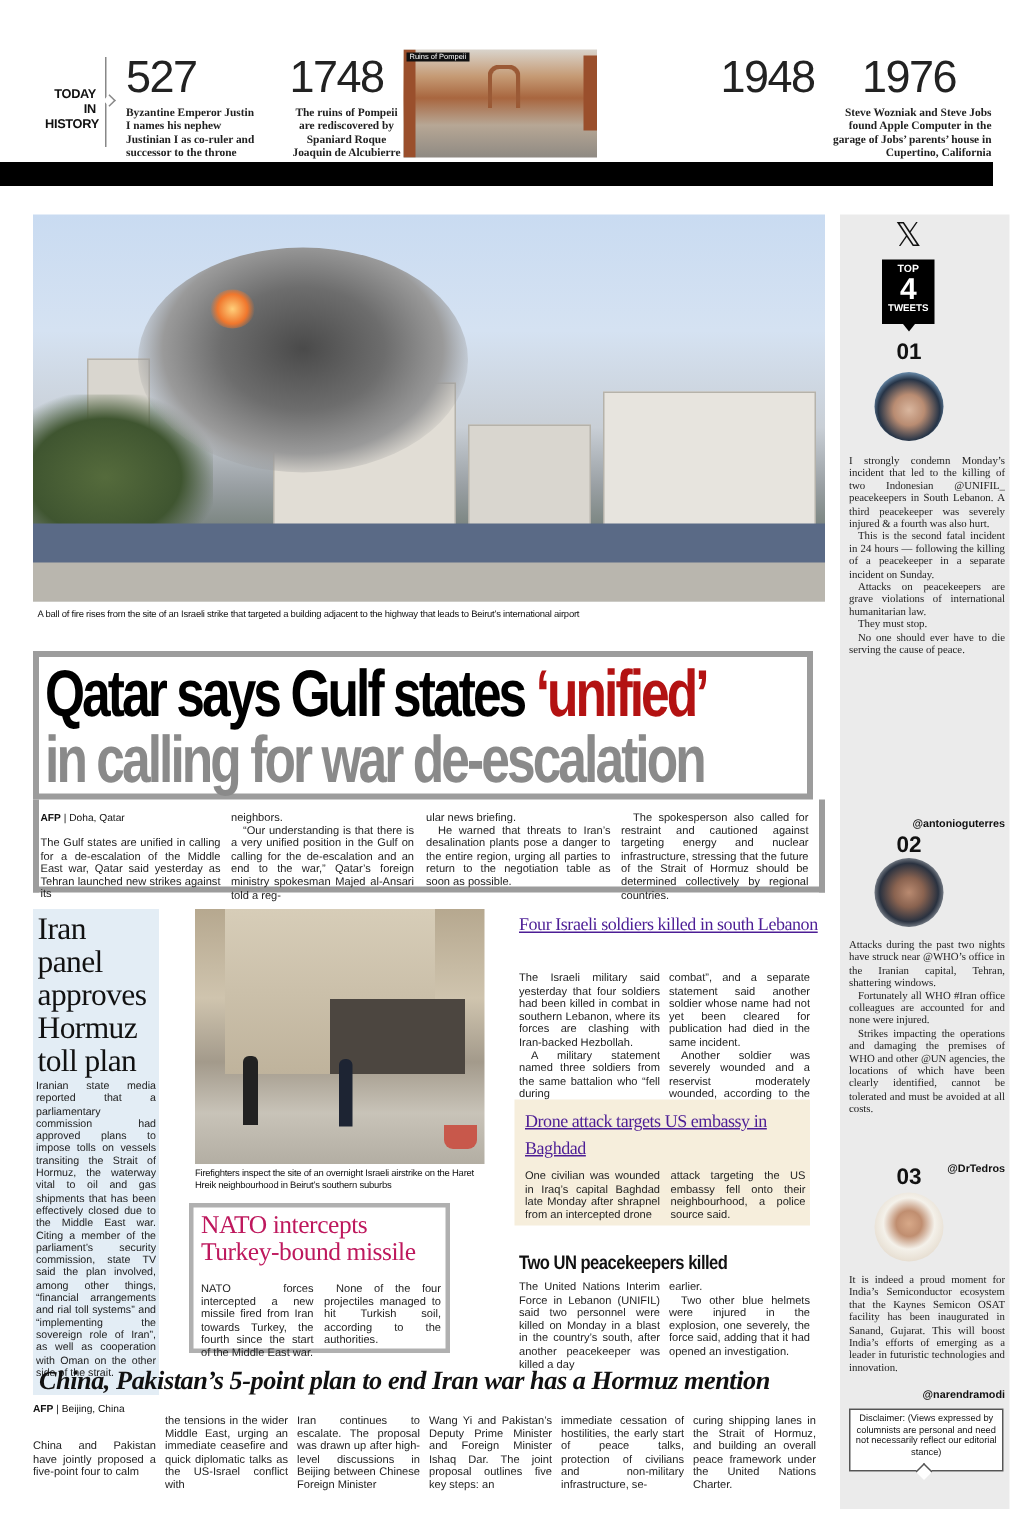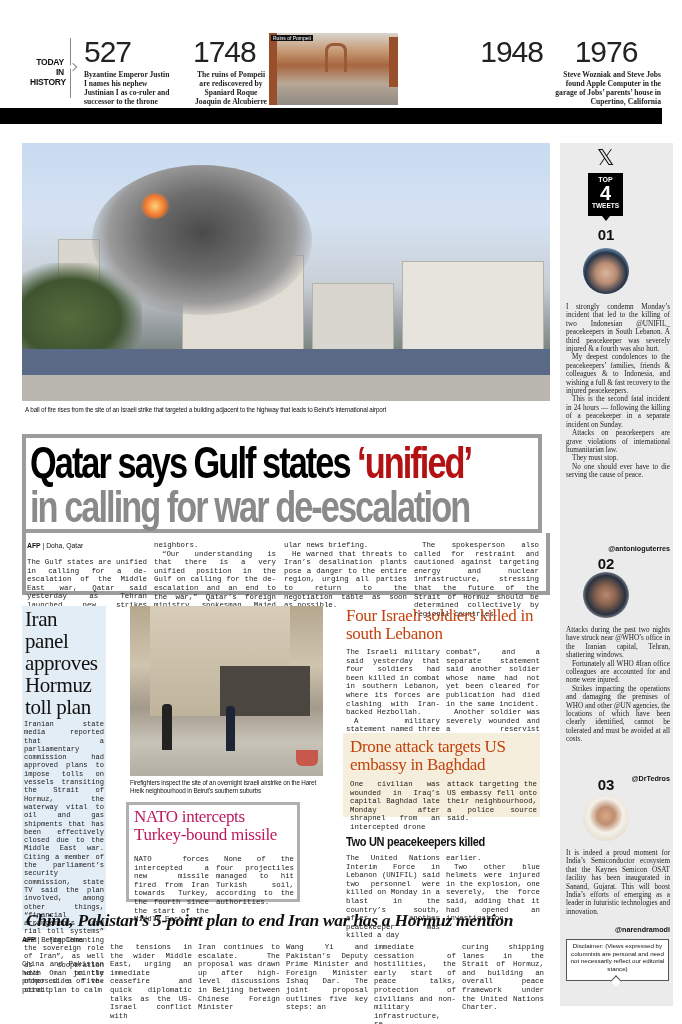--- a/index.html
+++ b/index.html
@@ -25,37 +25,37 @@
   .caption{font-family:"Liberation Sans",sans-serif;font-size:6.3px;line-height:8px;color:#111;letter-spacing:-0.15px;}
 
   
   .mainbox{left:22px;top:434px;width:520px;height:99px;border:4px solid #9c9c9c;box-sizing:border-box;}
   .hl1{left:30px;top:441px;font-family:"Liberation Sans",sans-serif;font-weight:bold;font-size:44px;line-height:44px;letter-spacing:-2.5px;color:#000;transform:scaleX(0.78);transform-origin:left top;white-space:nowrap;}
   .hl1 .red{color:#b31212;}
   .hl2{left:30px;top:485px;font-family:"Liberation Sans",sans-serif;font-weight:bold;font-size:44px;line-height:44px;letter-spacing:-2.5px;color:#8a8a8a;transform:scaleX(0.78);transform-origin:left top;white-space:nowrap;}
   .mainbody{left:22px;top:533px;width:528px;height:62px;border-left:4px solid #9c9c9c;border-right:4px solid #9c9c9c;border-bottom:4px solid #9c9c9c;box-sizing:border-box;}
   .dateline{font-family:"Liberation Sans",sans-serif;font-size:6.8px;line-height:8px;}
   .dateline b{font-weight:bold;}
-  .col{font-family:Liberation Mono, monospace;font-size:7.4px;line-height:8.6px;color:#222;text-align:justify;hyphens:auto;}
+  .col{font-family:Liberation Sans, sans-serif;font-size:7.4px;line-height:8.6px;color:#222;text-align:justify;hyphens:auto;}
   .col p{margin:0;text-indent:8px;}
   .col p.first{text-indent:0;}
 
   
   .iranpanel{left:22px;top:606px;width:84px;height:324px;background:#e3edf5;}
   .iranhl{font-family:"Liberation Serif",serif;font-size:21px;line-height:22px;color:#111;letter-spacing:-0.4px;}
 
   
   .photo2{left:130px;top:606px;width:193px;height:170px;background:linear-gradient(180deg,#b6a88f 0%,#cfc4ae 35%,#a39a8b 60%,#c8c3b8 80%,#b3aea3 100%);overflow:hidden;}
 
   
   .natobox{left:126px;top:802px;width:174px;height:100px;border:3px solid #b0b0b0;box-sizing:border-box;}
   .natohl{font-family:"Liberation Serif",serif;font-size:17px;line-height:18px;color:#be185d;letter-spacing:-0.3px;}
 
   
-  .h3{font-family:"Liberation Serif",serif;font-size:17px;line-height:18px;color:#c2410c;letter-spacing:-0.3px;}
+  .h3{font-family:"Liberation Serif",serif;font-size:12px;line-height:18px;color:#4c1d95;letter-spacing:-0.3px;text-decoration:underline;}
   .dronebox{left:343px;top:733px;width:197px;height:84px;background:#f6eedc;}
   .unhl{font-family:"Liberation Sans",sans-serif;font-weight:bold;font-size:13px;line-height:14px;transform:scaleX(0.85);transform-origin:left top;white-space:nowrap;letter-spacing:-0.4px;}
 
   
   .chinahl{left:26px;top:910px;font-family:Liberation Serif, serif;font-style:italic;font-weight:bold;font-size:17.5px;line-height:20px;color:#111;white-space:nowrap;letter-spacing:-0.3px;}
 
   
   .sidebar{left:560px;top:143px;width:113px;height:863px;background:#ebebeb;}
   .xlogo{font-family:"DejaVu Sans",sans-serif;font-size:22px;line-height:22px;text-align:center;color:#111;}
   .topbadge{left:588px;top:173px;width:35px;height:43px;background:#000;color:#fff;text-align:center;font-family:"Liberation Sans",sans-serif;font-weight:bold;}
@@ -190,21 +190,21 @@
 <div class="abs col" style="left:446px;top:854px;width:94px;">
   <p class="first">earlier.</p>
   <p>Two other blue helmets were injured in the explosion, one severely, the force said, adding that it had opened an investigation.</p>
 </div>
 
 <div class="abs chinahl">China, Pakistan’s 5-point plan to end Iran war has a Hormuz mention</div>
 <div class="abs dateline" style="left:22px;top:936px;">
   <b>AFP</b> <span>| Beijing, China</span>
 </div>
 <div class="abs col" style="left:22px;top:960px;width:82px;">
-  <p class="first">China and Pakistan have jointly proposed a five-point plan to calm</p>
+  <p class="first">China and Pakistan have jointly proposed a five-point four to calm</p>
 </div>
 <div class="abs col" style="left:110px;top:943px;width:82px;">
   <p class="first">the tensions in the wider Middle East, urging an immediate ceasefire and quick diplomatic talks as the US-Israel conflict with</p>
 </div>
 <div class="abs col" style="left:198px;top:943px;width:82px;">
   <p class="first">Iran continues to escalate. The proposal was drawn up after high-level discussions in Beijing between Chinese Foreign Minister</p>
 </div>
 <div class="abs col" style="left:286px;top:943px;width:82px;">
   <p class="first">Wang Yi and Pakistan’s Deputy Prime Minister and Foreign Minister Ishaq Dar. The joint proposal outlines five key steps: an</p>
 </div>
@@ -220,21 +220,20 @@
 <div class="abs topbadge">
   <div style="font-size:7px;line-height:8px;padding-top:3px;">TOP</div>
   <div style="font-size:20px;line-height:18px;font-weight:900;">4</div>
   <div style="font-size:6.5px;line-height:8px;">TWEETS</div>
 </div>
 
 <div class="abs tnum" style="left:580px;top:227px;width:52px;">01</div>
 <div class="abs avatar" style="left:583px;top:248px;width:46px;height:46px;background:radial-gradient(circle at 50% 55%,#d9b69e 0%,#b98c72 30%,#263447 60%,#6f93b3 75%);"></div>
 <div class="abs tweet" style="left:566px;top:303px;width:104px;">
   <p class="first">I strongly condemn Monday’s incident that led to the killing of two Indonesian @UNIFIL_ peacekeepers in South Lebanon. A third peacekeeper was severely injured &amp; a fourth was also hurt.</p>
-  <p>My deepest condolences to the peacekeepers’ families, friends &amp; colleagues &amp; to Indonesia, and wishing a full &amp; fast recovery to the injured peacekeepers.</p>
   <p>This is the second fatal incident in 24 hours — following the killing of a peacekeeper in a separate incident on Sunday.</p>
   <p>Attacks on peacekeepers are grave violations of international humanitarian law.</p>
   <p>They must stop.</p>
   <p>No one should ever have to die serving the cause of peace.</p>
 </div>
 <div class="abs handle" style="left:566px;top:545px;width:104px;">@antonioguterres</div>
 
 <div class="abs tnum" style="left:580px;top:556px;width:52px;">02</div>
 <div class="abs avatar" style="left:583px;top:572px;width:46px;height:46px;background:radial-gradient(circle at 50% 50%,#b98a70 0%,#8a6350 30%,#2a3240 60%,#a0a6ad 78%);"></div>
 <div class="abs tweet" style="left:566px;top:626px;width:104px;">

